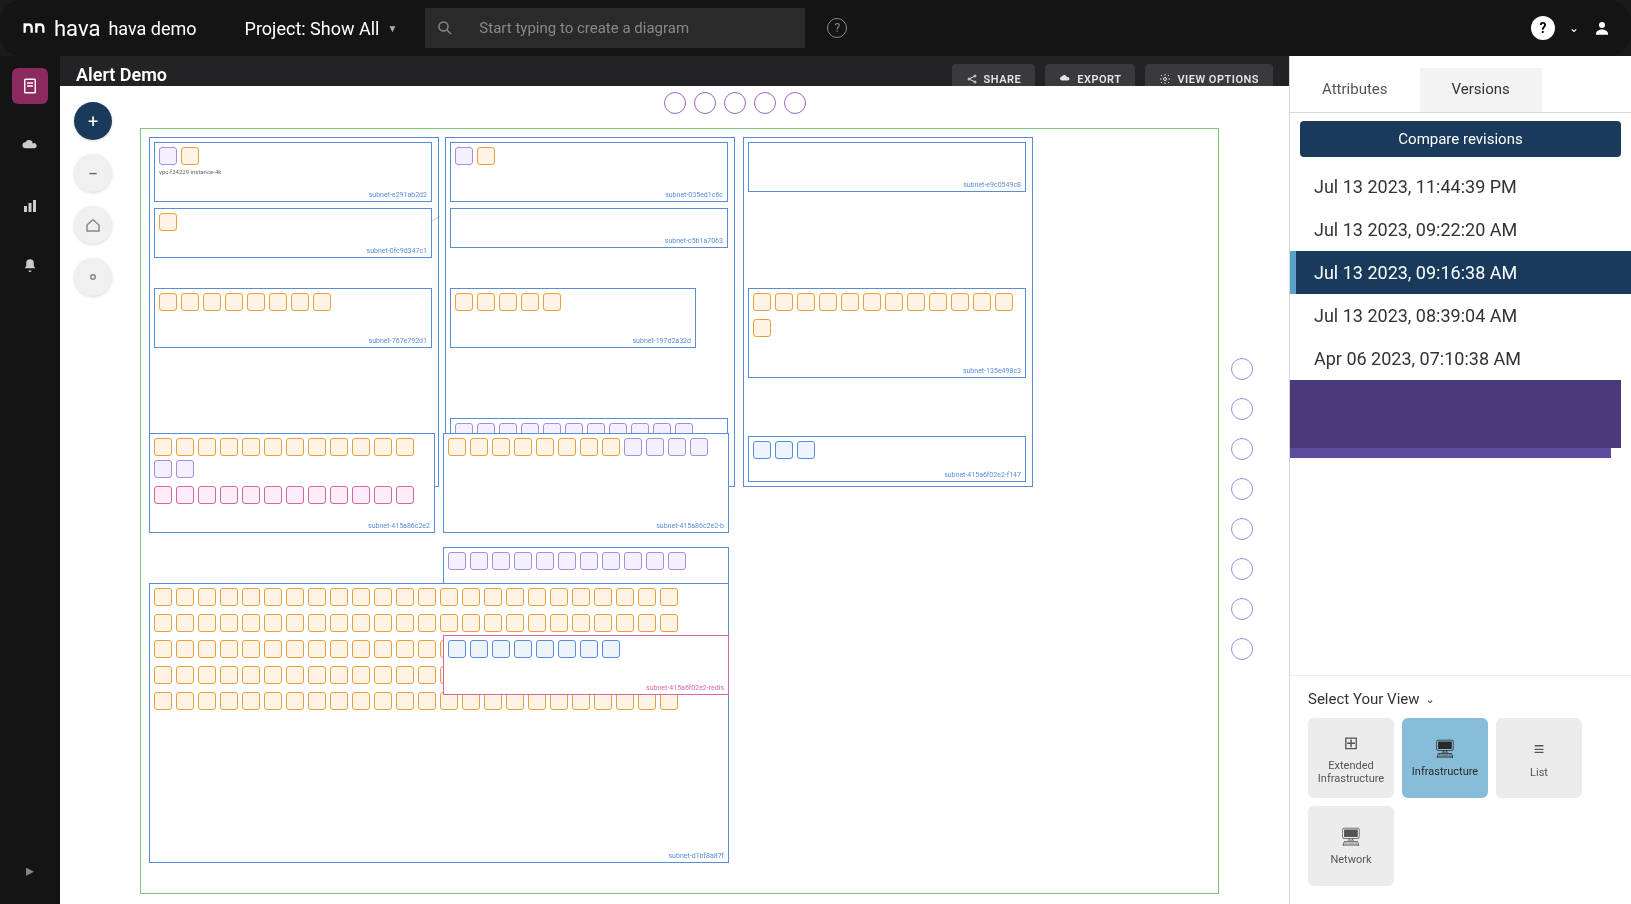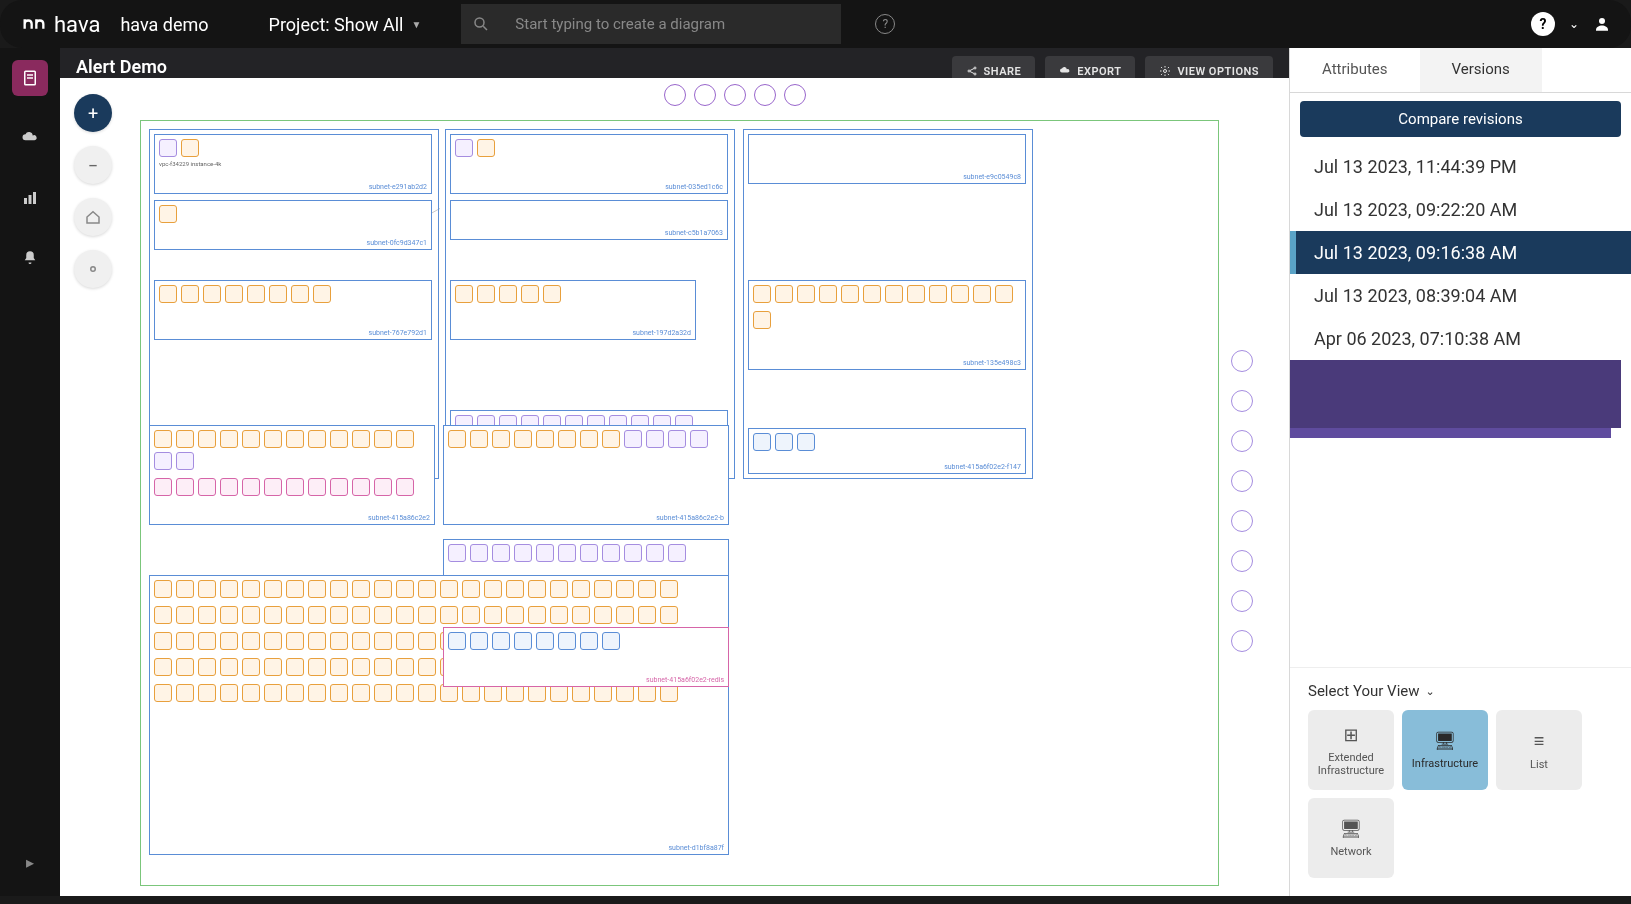--- a/index.html
+++ b/index.html
@@ -1,18 +1,18 @@
 <!DOCTYPE html>
 <html><head>
 <meta charset="utf-8">
 <style>
 * { margin: 0; padding: 0; box-sizing: border-box; font-family: -apple-system, BlinkMacSystemFont, "Segoe UI", Roboto, sans-serif; }
 html, body { width: 1631px; height: 904px; overflow: hidden; background: #1a1a1a; }
 
-.topbar { height: 48px; background: #141414; display: flex; align-items: center; padding: 0 20px; gap: 20px; border-radius: 22px; }
+.topbar { height: 56px; background: #141414; display: flex; align-items: center; padding: 0 20px; gap: 8px; border-radius: 22px; }
 .logo { display: flex; align-items: center; gap: 6px; color: #fff; font-size: 22px; font-weight: 400; }
 .logo-icon { width: 28px; height: 28px; }
 .breadcrumb { color: #fff; font-size: 18px; }
 .project-select { color: #fff; font-size: 18px; display: flex; align-items: center; gap: 8px; margin-left: 40px; }
 .chev { font-size: 10px; color: #aaa; }
 .search-wrap { display: flex; align-items: flex-end; margin-left: 20px; }
 .search-btn { width: 40px; height: 40px; background: #2a2a2a; display: flex; align-items: center; justify-content: center; color: #888; }
 .search-input { width: 340px; height: 40px; background: #2a2a2a; border: none; color: #fff; padding: 0 14px; font-size: 15px; outline: none; }
 .search-input::placeholder { color: #888; }
 .help-icon { width: 20px; height: 20px; border: 1.5px solid #888; border-radius: 50%; color: #888; font-size: 12px; display: flex; align-items: center; justify-content: center; margin-left: 14px; }
@@ -59,21 +59,21 @@
 .tiny-text { font-size: 6px; color: #666; line-height: 1; }
 
 .side-resources { position: absolute; right: 20px; top: 266px; width: 34px; display: flex; flex-direction: column; gap: 18px; }
 .side-res { width: 22px; height: 22px; border: 1.5px solid #a58de0; border-radius: 50%; margin: 0 auto; }
 
 .connect-lines { position: absolute; inset: 0; pointer-events: none; }
 .connect-lines line { stroke: #bbb; stroke-width: 0.8; }
 
 .rightpanel { width: 342px; background: #fff; border-left: 1px solid #d8d8d8; display: flex; flex-direction: column; }
 .tabs { display: flex; border-bottom: 1px solid #d8d8d8; }
-.tab { flex: 0 0 auto; padding: 12px 32px; font-size: 15px; color: #555; border-bottom: 2px solid transparent; }
+.tab { flex: 0 0 auto; padding: 12px 32px; font-size: 15px; color: #555; border-bottom: 2px solid transparent; margin-top: 12px; }
 .tab.active { background: #f3f3f3; color: #333; }
 .compare-btn { margin: 8px 10px; height: 36px; background: #1a3a5c; color: #fff; border-radius: 4px; display: flex; align-items: center; justify-content: center; font-size: 15px; }
 
 .versions { flex: 0 0 auto; }
 .version-wrap { display: flex; align-items: stretch; }
 .version-bar { width: 6px; background: transparent; }
 .version-item { flex: 1; padding: 11px 18px; font-size: 18px; color: #333; }
 .version-wrap.selected .version-item { background: #1a3a5c; color: #fff; }
 .version-wrap.selected .version-bar { background: #5aa3c7; }
 .timeline-segment { height: 68px; background: #4a3a7a; margin: 0 10px 0 0; }

